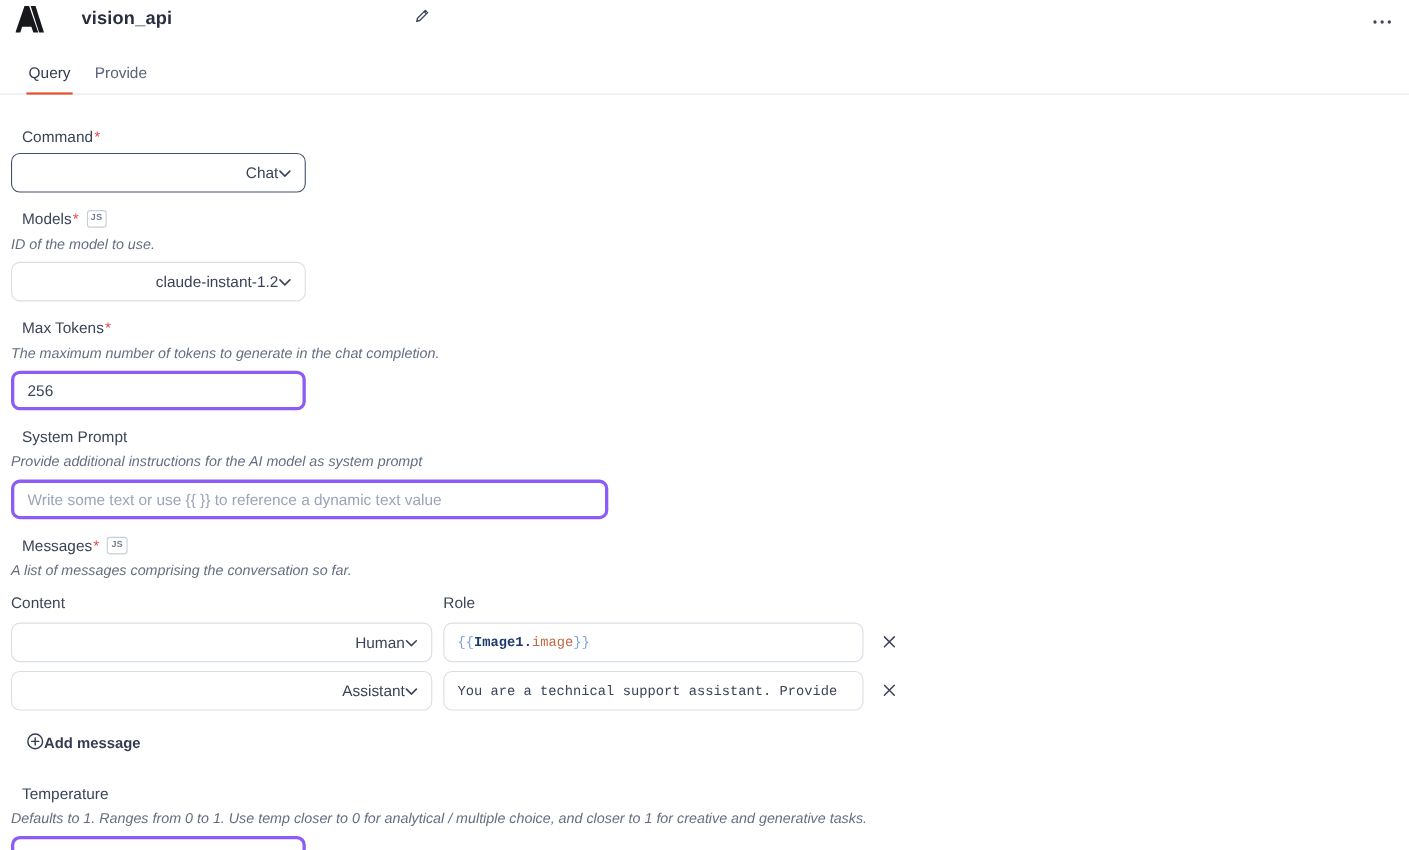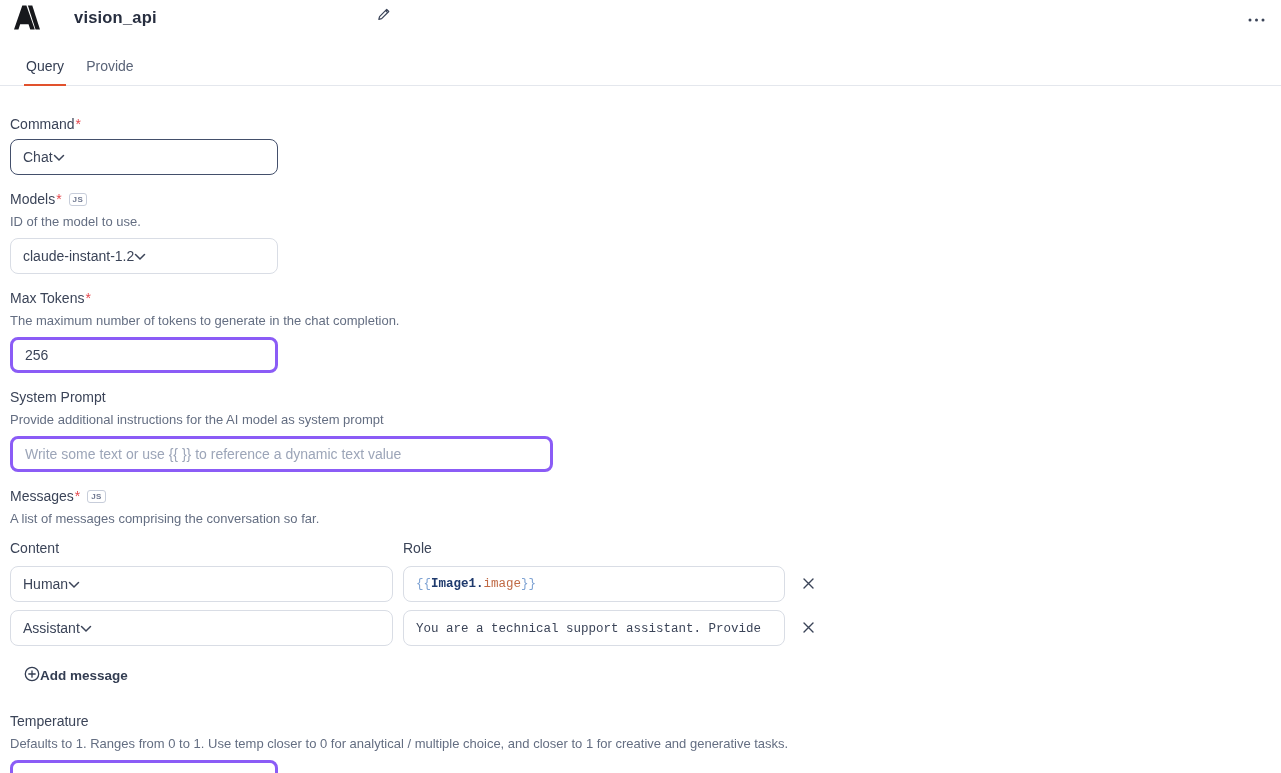--- a/index.html
+++ b/index.html
@@ -15,27 +15,27 @@
   .app-title { font-size:16.5px; font-weight:bold; color:#272e3f; margin-left:14px; letter-spacing:.2px; }
   .edit-btn { position:absolute; left:374px; top:5px; background:none; border:0; padding:2px; cursor:pointer; color:#3b4458; }
   .more-btn { position:absolute; right:14px; top:8px; background:none; border:0; padding:2px; cursor:pointer; color:#3b4458; }
   
   .tabs { display:flex; gap:18px; padding-left:24px; margin-top:22px; border-bottom:1px solid #e4e7ed; }
   .tab { font-size:14px; color:#5a6478; padding:6px 2px 10px; cursor:pointer; }
   .tab.active { color:#333d52; border-bottom:2px solid #e1512d; margin-bottom:-1px; }
   
   .main { padding:30px 16px 0 10px; }
   .field { margin-bottom:16px; }
-  .label { display:flex; align-items:center; font-size:14px; color:#3b4458; margin-bottom:7px; }
+  .label { display:flex; font-size:14px; color:#3b4458; margin-bottom:7px;margin-left:10px; }
   .req { color:#e5474d; margin-left:1px; }
   .js-badge { margin-left:7px; font-size:8px; font-weight:bold; color:#6f7890; border:1px solid #c7cdda; border-radius:3px; padding:2px 3px 1px; line-height:1; letter-spacing:.4px; }
-  .helper { font-size:13px; color:#646e82; margin:0 0 9px; }
+  .helper { font-size:13px; color:#646e82; margin:0 0 9px;font-style:italic; }
   .select {
     width:268px; height:36px; border:1px solid #d9dde5; border-radius:8px; background:#fff;
-    display:flex; align-items:center; justify-content:flex-start; padding:0 12px;
+    display:flex; align-items:center; justify-content:flex-end; padding:0 12px;
     font-size:14px; color:#3b4458; cursor:pointer;
   }
   .select.focused { border:1.5px solid #434f6b; }
   .chev { flex:0 0 auto; color:#3b4458; }
   .input {
     width:268px; height:36px; border:3px solid #8b5cf6; border-radius:8px; background:#fff;
     padding:0 12px; font-size:14px; color:#3b4458; font-family:"Liberation Sans", sans-serif; outline:none;
   }
   .input::placeholder { color:#9ca5b8; }
   .input.wide { width:543px; }

